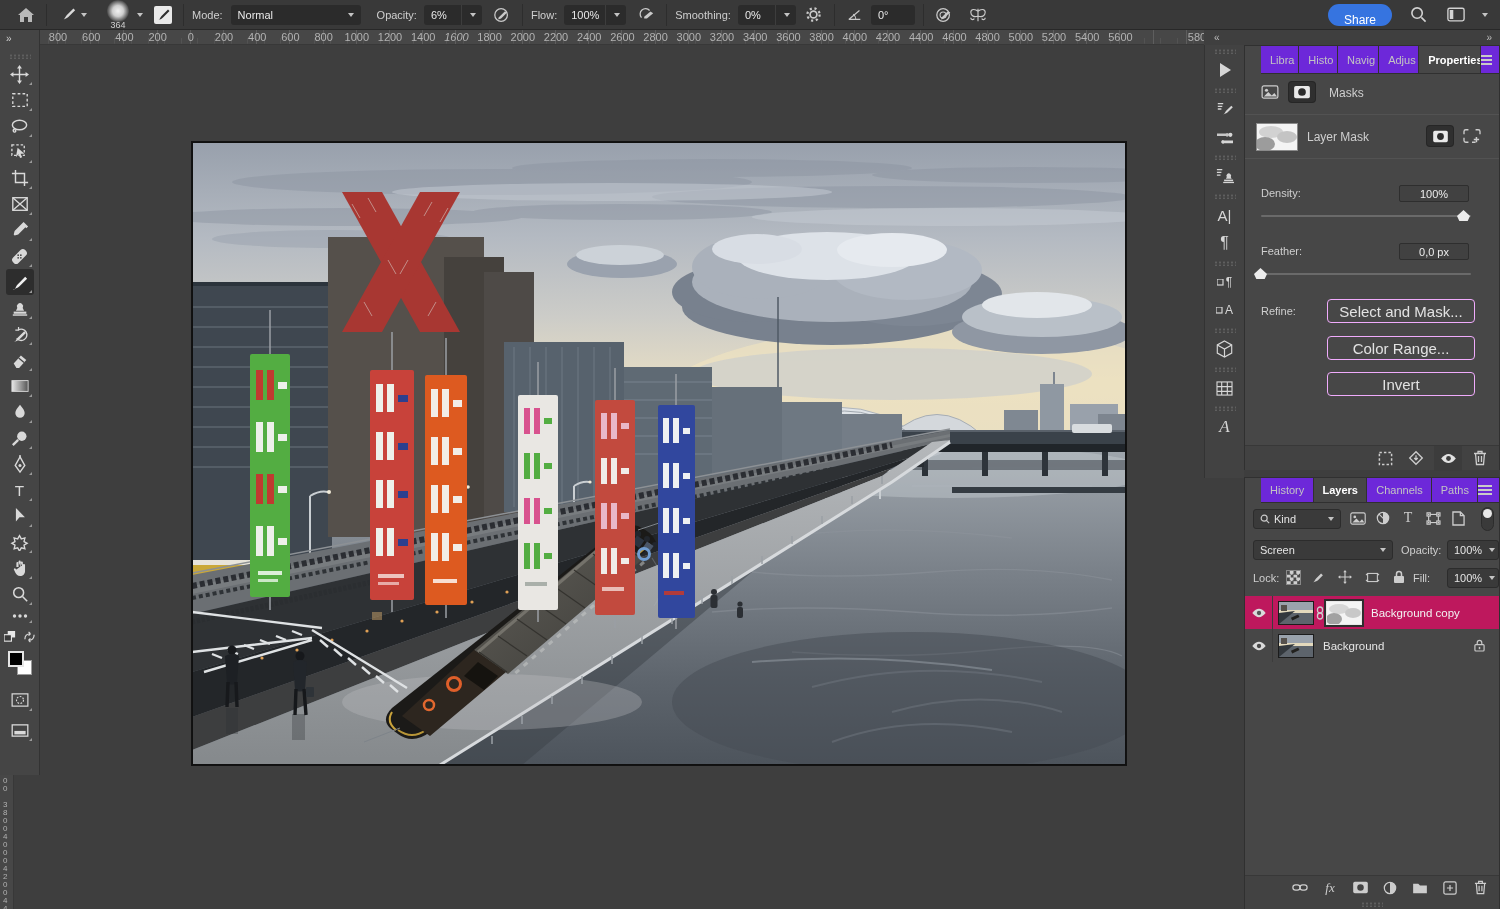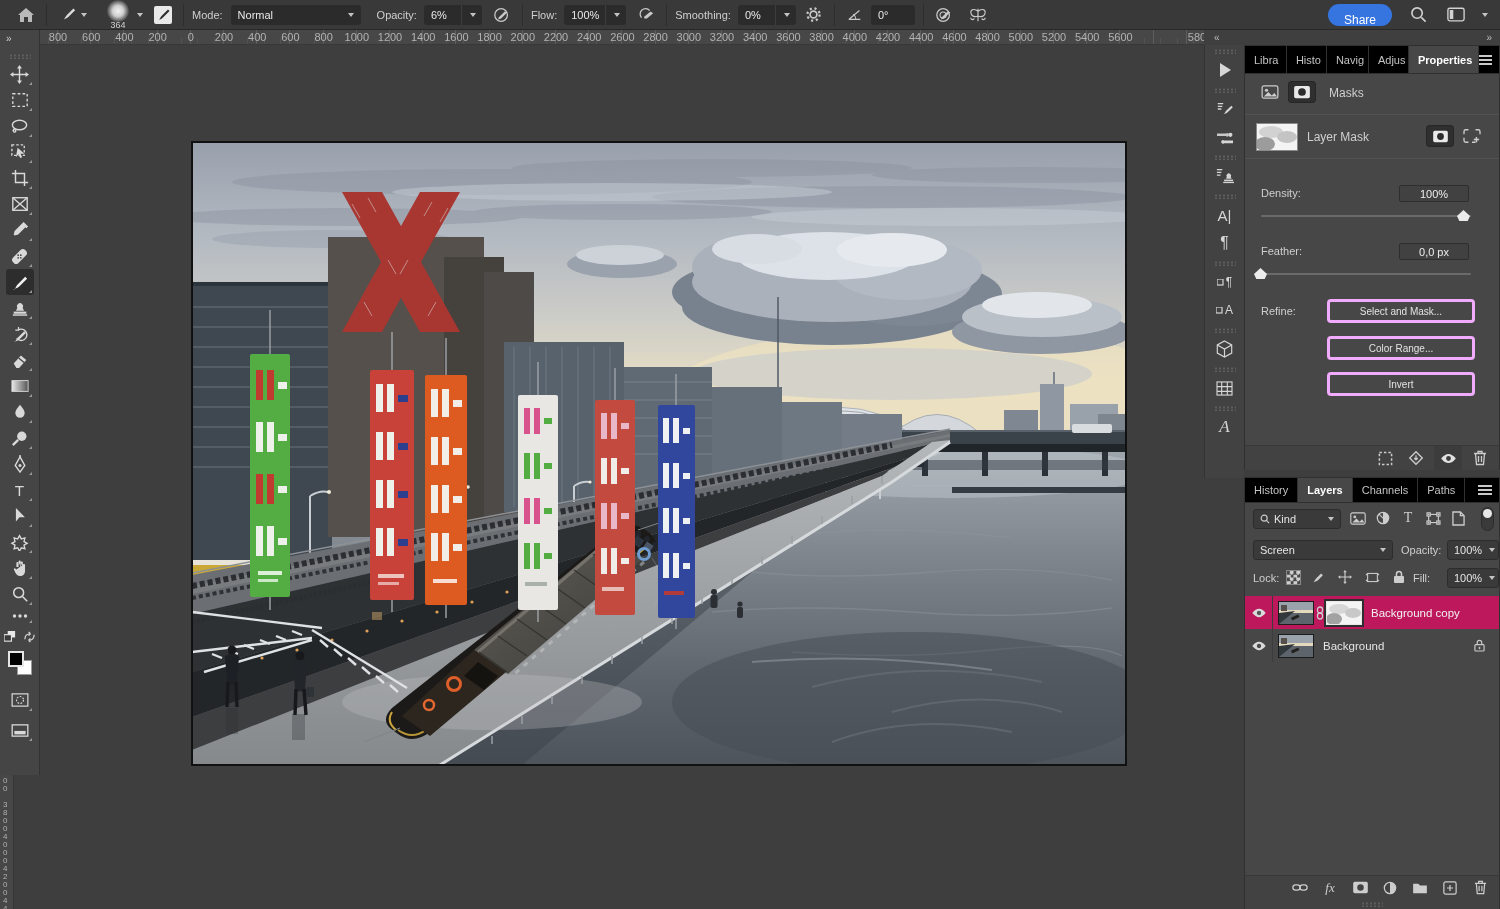--- a/index.html
+++ b/index.html
@@ -35,26 +35,26 @@
   #photo{left:152px;top:97px;width:934px;height:623px;outline:1px solid #121212;}
   
   #panel-strip{left:1204px;top:30px;width:296px;height:15px;background:#3f3f3f;color:#bdbdbd;font-size:10px;}
   #rail{left:1204px;top:45px;width:40px;height:433px;background:#424242;border-left:1px solid #333;display:flex;flex-direction:column;align-items:center;}
   .grip{width:22px;height:5px;margin:4px 0 2px;background-image:radial-gradient(circle,#5f5f5f 1px,transparent 1.2px);background-size:4px 3px;flex:none;}
   .railico{width:30px;height:28px;display:flex;align-items:center;justify-content:center;color:#d6d6d6;flex:none;}
   
   .panel{background:#474747;border:1px solid #303030;}
   #props{left:1244px;top:45px;width:256px;height:425px;}
   #layerspanel{left:1244px;top:477px;width:256px;height:432px;}
-  .tabbar{position:absolute;left:0;top:0;right:0;height:28px;background:#000000;display:flex;align-items:stretch;border-bottom:1px solid #303030;justify-content:flex-end;}
+  .tabbar{position:absolute;left:16px;top:0;right:0;height:28px;background:#6d28d9;display:flex;align-items:stretch;border-bottom:1px solid #303030;justify-content:flex-end;}
   .tab{display:flex;align-items:center;padding:0 9px;font-size:11px;color:#c3c3c3;border-right:1px solid #313131;overflow:hidden;white-space:nowrap;}
   .tab.active{background:#474747;color:#fff;font-weight:bold;}
   .menuico{margin-left:auto;align-self:center;margin-right:7px;width:14px;height:10px;border-top:2px solid #c9c9c9;border-bottom:2px solid #c9c9c9;position:relative;}
   .menuico:before{content:"";position:absolute;left:0;right:0;top:2px;height:2px;background:#c9c9c9;}
-  .pbtn{position:absolute;border:3px solid #f0abfc;border-radius:4px;background:transparent;color:#e2e2e2;font-size:10px;text-align:center;cursor:pointer;}
+  .pbtn{position:absolute;border:1px solid #f0abfc;border-radius:4px;background:transparent;color:#e2e2e2;font-size:15px;text-align:center;cursor:pointer;}
   .minibtn{position:absolute;width:26px;height:20px;border-radius:3px;display:flex;align-items:center;justify-content:center;cursor:pointer;}
   .minibtn.pressed{background:#2f2f2f;box-shadow:0 0 0 1px #262626;}
   .divider{position:absolute;left:0;right:0;height:1px;background:#3c3c3c;border-bottom:1px solid #525252;}
   .slidertrack{position:absolute;height:2px;background:#6a6a6a;border-radius:1px;}
   .sliderhandle{position:absolute;width:13px;height:11px;background:#ececec;clip-path:polygon(50% 0,100% 55%,82% 100%,18% 100%,0 55%);}
   .valbox{position:absolute;width:70px;height:17px;background:#414141;border:1px solid #2e2e2e;border-radius:2px;color:#ececec;font-size:11px;display:flex;align-items:center;justify-content:center;}
   .combo{position:absolute;background:#3a3a3a;border:1px solid #2c2c2c;border-radius:3px;height:20px;display:flex;align-items:center;padding:0 6px;color:#e4e4e4;font-size:11px;}
   .lrow{position:absolute;left:0;right:0;height:33px;display:flex;align-items:center;}
   .eyecell{width:28px;align-self:stretch;border-right:1px solid #3c3c3c;display:flex;align-items:center;justify-content:center;flex:none;}
   .thumb{width:34px;height:22px;outline:1px solid #1c1c1c;flex:none;}
@@ -185,21 +185,21 @@
       <span class="rlbl" style="left: 84.4px;">400</span>
       <span class="rlbl" style="left: 117.6px;">200</span>
       <span class="rlbl" style="left: 150.8px;">0</span>
       <span class="rlbl" style="left: 184px;">200</span>
       <span class="rlbl" style="left: 217.2px;">400</span>
       <span class="rlbl" style="left: 250.4px;">600</span>
       <span class="rlbl" style="left: 283.6px;">800</span>
       <span class="rlbl" style="left: 316.8px;">1000</span>
       <span class="rlbl" style="left: 350px;">1200</span>
       <span class="rlbl" style="left: 383.2px;">1400</span>
-      <span class="rlbl" style="left: 416.4px;">1600</span>
+      <span class="rlbl" style="left: 416.4px; font-style: italic;">1600</span>
       <span class="rlbl" style="left: 449.6px;">1800</span>
       <span class="rlbl" style="left: 482.8px;">2000</span>
       <span class="rlbl" style="left: 516px;">2200</span>
       <span class="rlbl" style="left: 549.2px;">2400</span>
       <span class="rlbl" style="left: 582.4px;">2600</span>
       <span class="rlbl" style="left: 615.6px;">2800</span>
       <span class="rlbl" style="left: 648.8px;">3000</span>
       <span class="rlbl" style="left: 682px;">3200</span>
       <span class="rlbl" style="left: 715.2px;">3400</span>
       <span class="rlbl" style="left: 748.4px;">3600</span>

